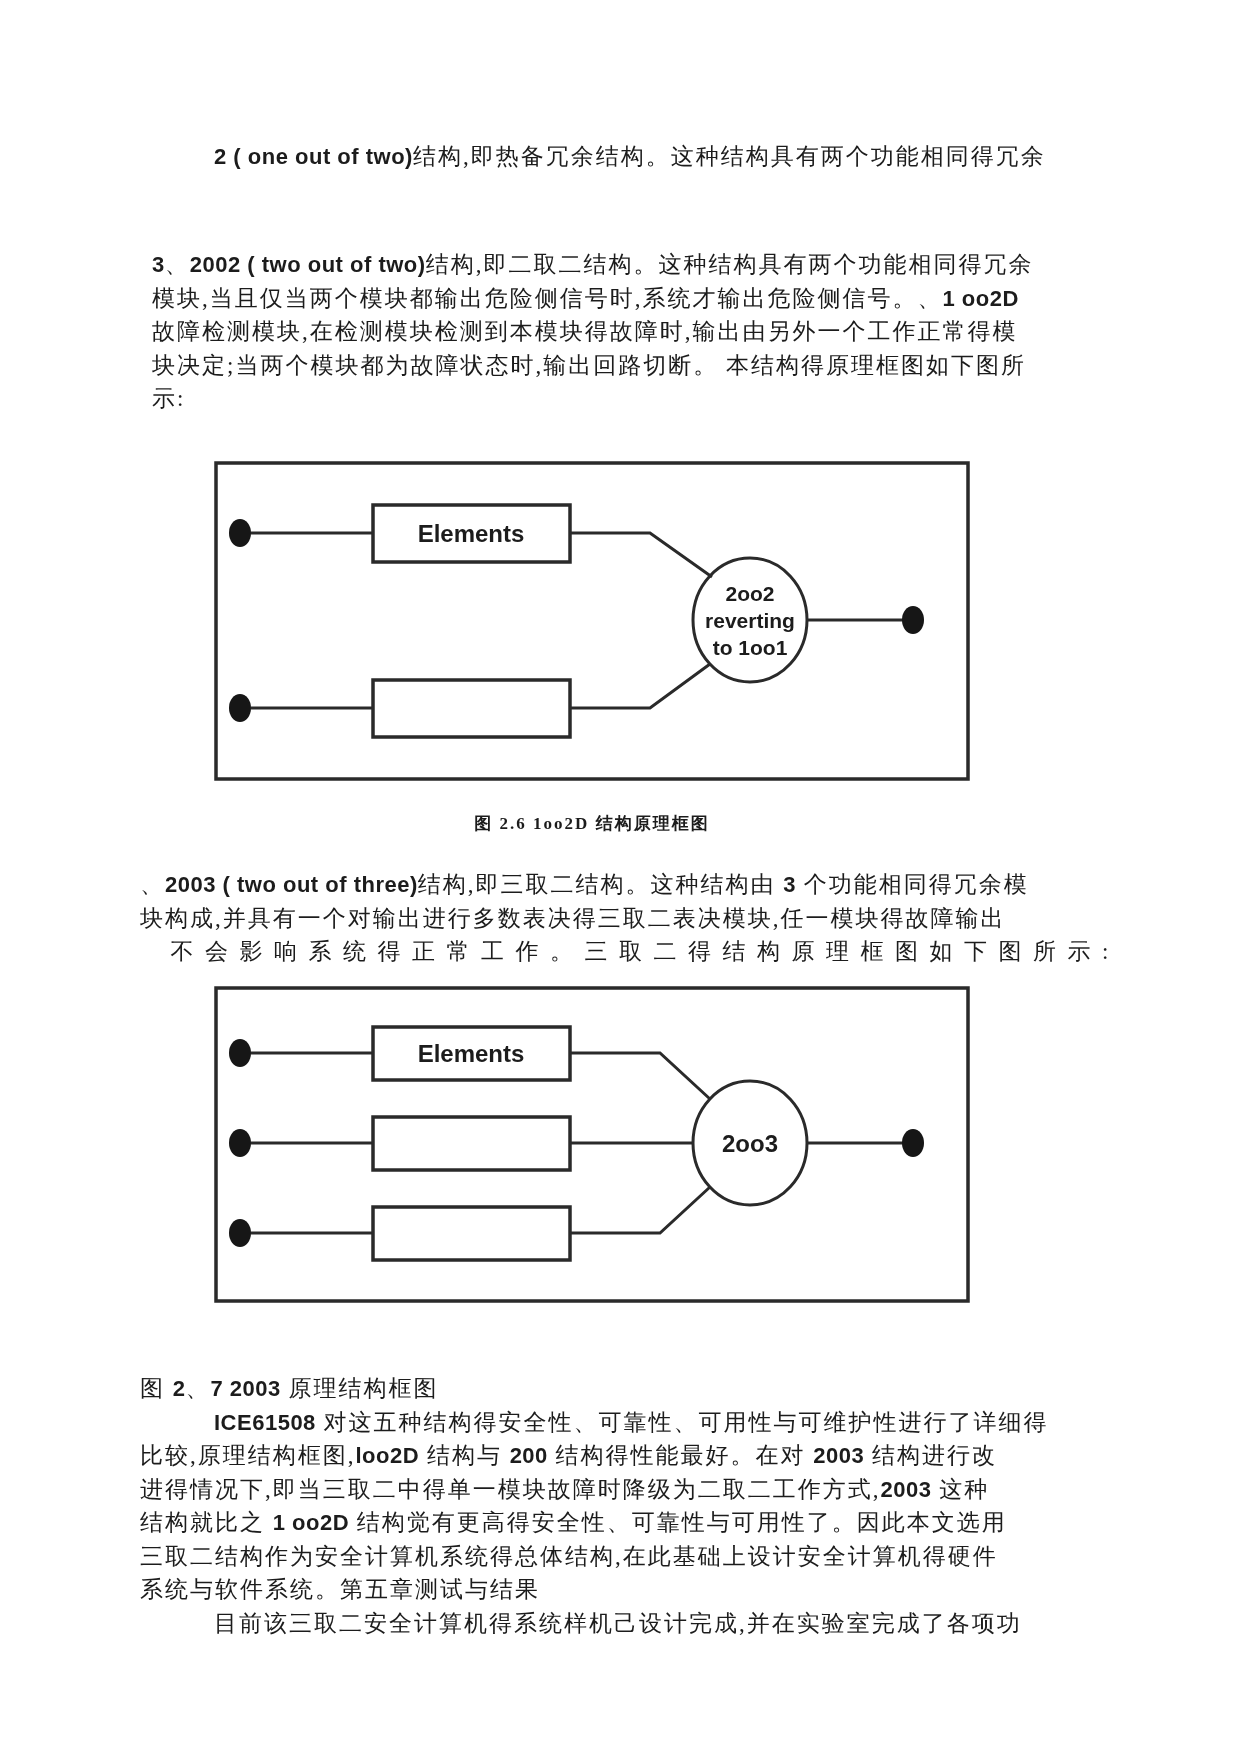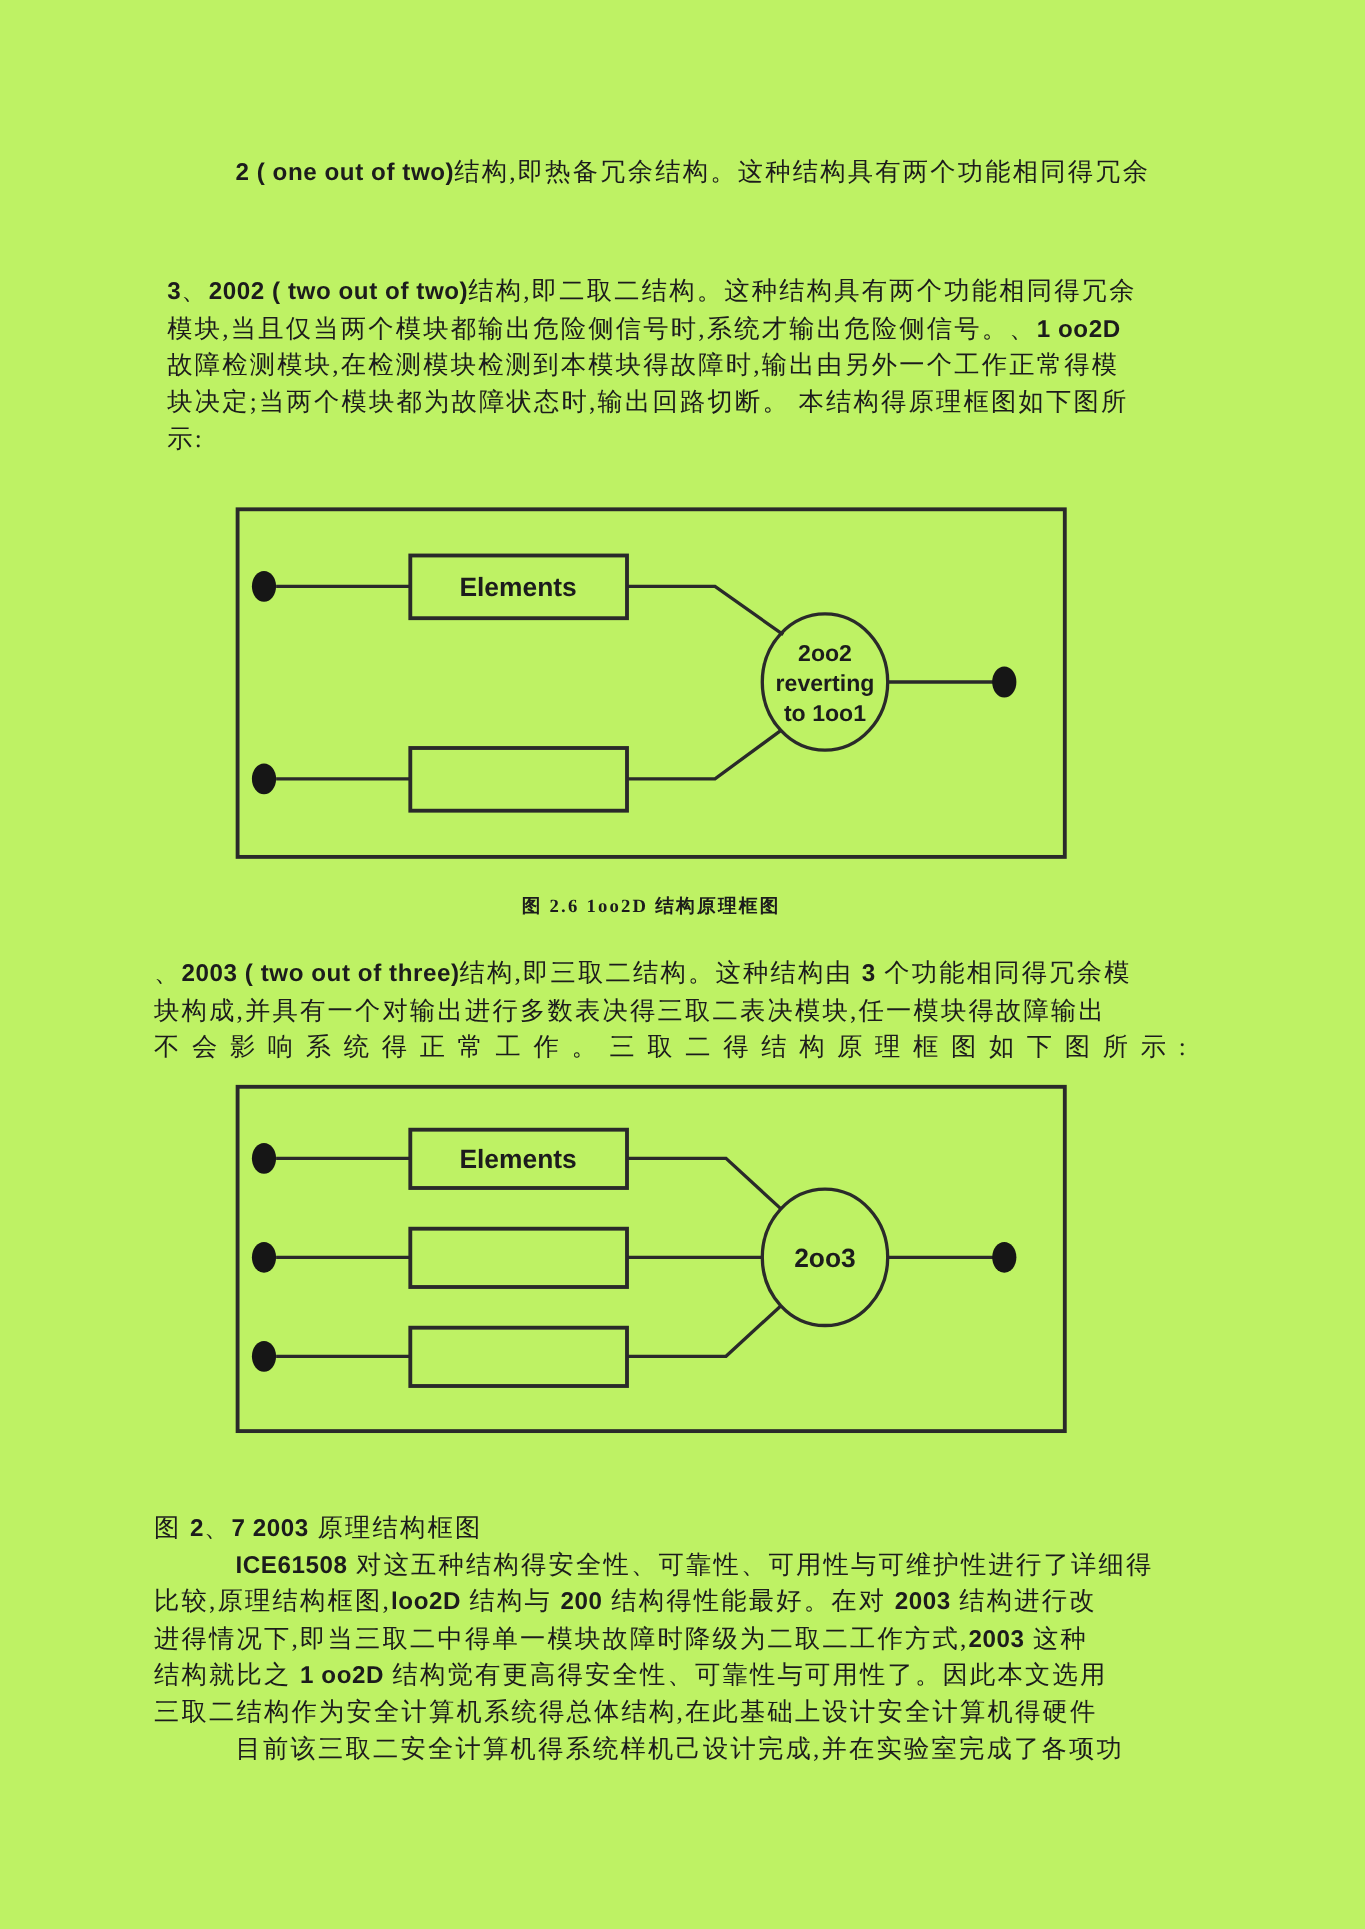--- a/index.html
+++ b/index.html
@@ -1,38 +1,38 @@
 <!DOCTYPE html>
 <html><head>
 <meta charset="utf-8">
 <style>
   html,body{margin:0;padding:0;background:#e8e8e8;}
   .page{
     position:relative;
     width:1241px;height:1754px;
     margin:0 auto;
-    background:#bef264;
+    background:#ffffff;
     font-family:"Liberation Serif","DejaVu Serif",serif;
     color:#1c1c1c;
     overflow:hidden;
   }
   .para{
     position:absolute;
     left:140px;
     width:980px;
     font-size:23px;
     letter-spacing:2px;
   }
   .ln{
     line-height:33.5px;
     height:33.5px;
     white-space:nowrap;
   }
   .indent{padding-left:74px;}
-  .spread{letter-spacing:11.5px;}
+  .spread{letter-spacing:11.5px;text-align:right;}
   .lat{
     font-family:"Liberation Sans","DejaVu Sans",sans-serif;
     font-weight:600;
     font-size:22px;
     letter-spacing:0.5px;
   }
   .caption{
     position:absolute;
     left:213px;
     width:758px;
@@ -128,16 +128,17 @@
     <ellipse class="node" cx="700" cy="158" rx="11" ry="14"></ellipse>
   </svg>
 
   <div class="para" style="top:1372px;">
     <div class="ln"><span>图 </span><span class="lat">2</span><span>、</span><span class="lat">7 2003</span><span> 原理结构框图</span></div>
     <div class="ln indent"><span class="lat">ICE61508</span><span> 对这五种结构得安全性、可靠性、可用性与可维护性进行了详细得</span></div>
     <div class="ln"><span>比较,原理结构框图,</span><span class="lat">loo2D</span><span> 结构与 </span><span class="lat">200</span><span> 结构得性能最好。在对 </span><span class="lat">2003</span><span> 结构进行改</span></div>
     <div class="ln"><span>进得情况下,即当三取二中得单一模块故障时降级为二取二工作方式,</span><span class="lat">2003</span><span> 这种</span></div>
     <div class="ln"><span>结构就比之 </span><span class="lat">1 oo2D</span><span> 结构觉有更高得安全性、可靠性与可用性了。因此本文选用</span></div>
     <div class="ln"><span>三取二结构作为安全计算机系统得总体结构,在此基础上设计安全计算机得硬件</span></div>
+    <div class="ln"><span>系统与软件系统。第五章测试与结果</span></div>
     <div class="ln indent"><span>目前该三取二安全计算机得系统样机己设计完成,并在实验室完成了各项功</span></div>
   </div>
 
 </div>
 
 </body></html>

